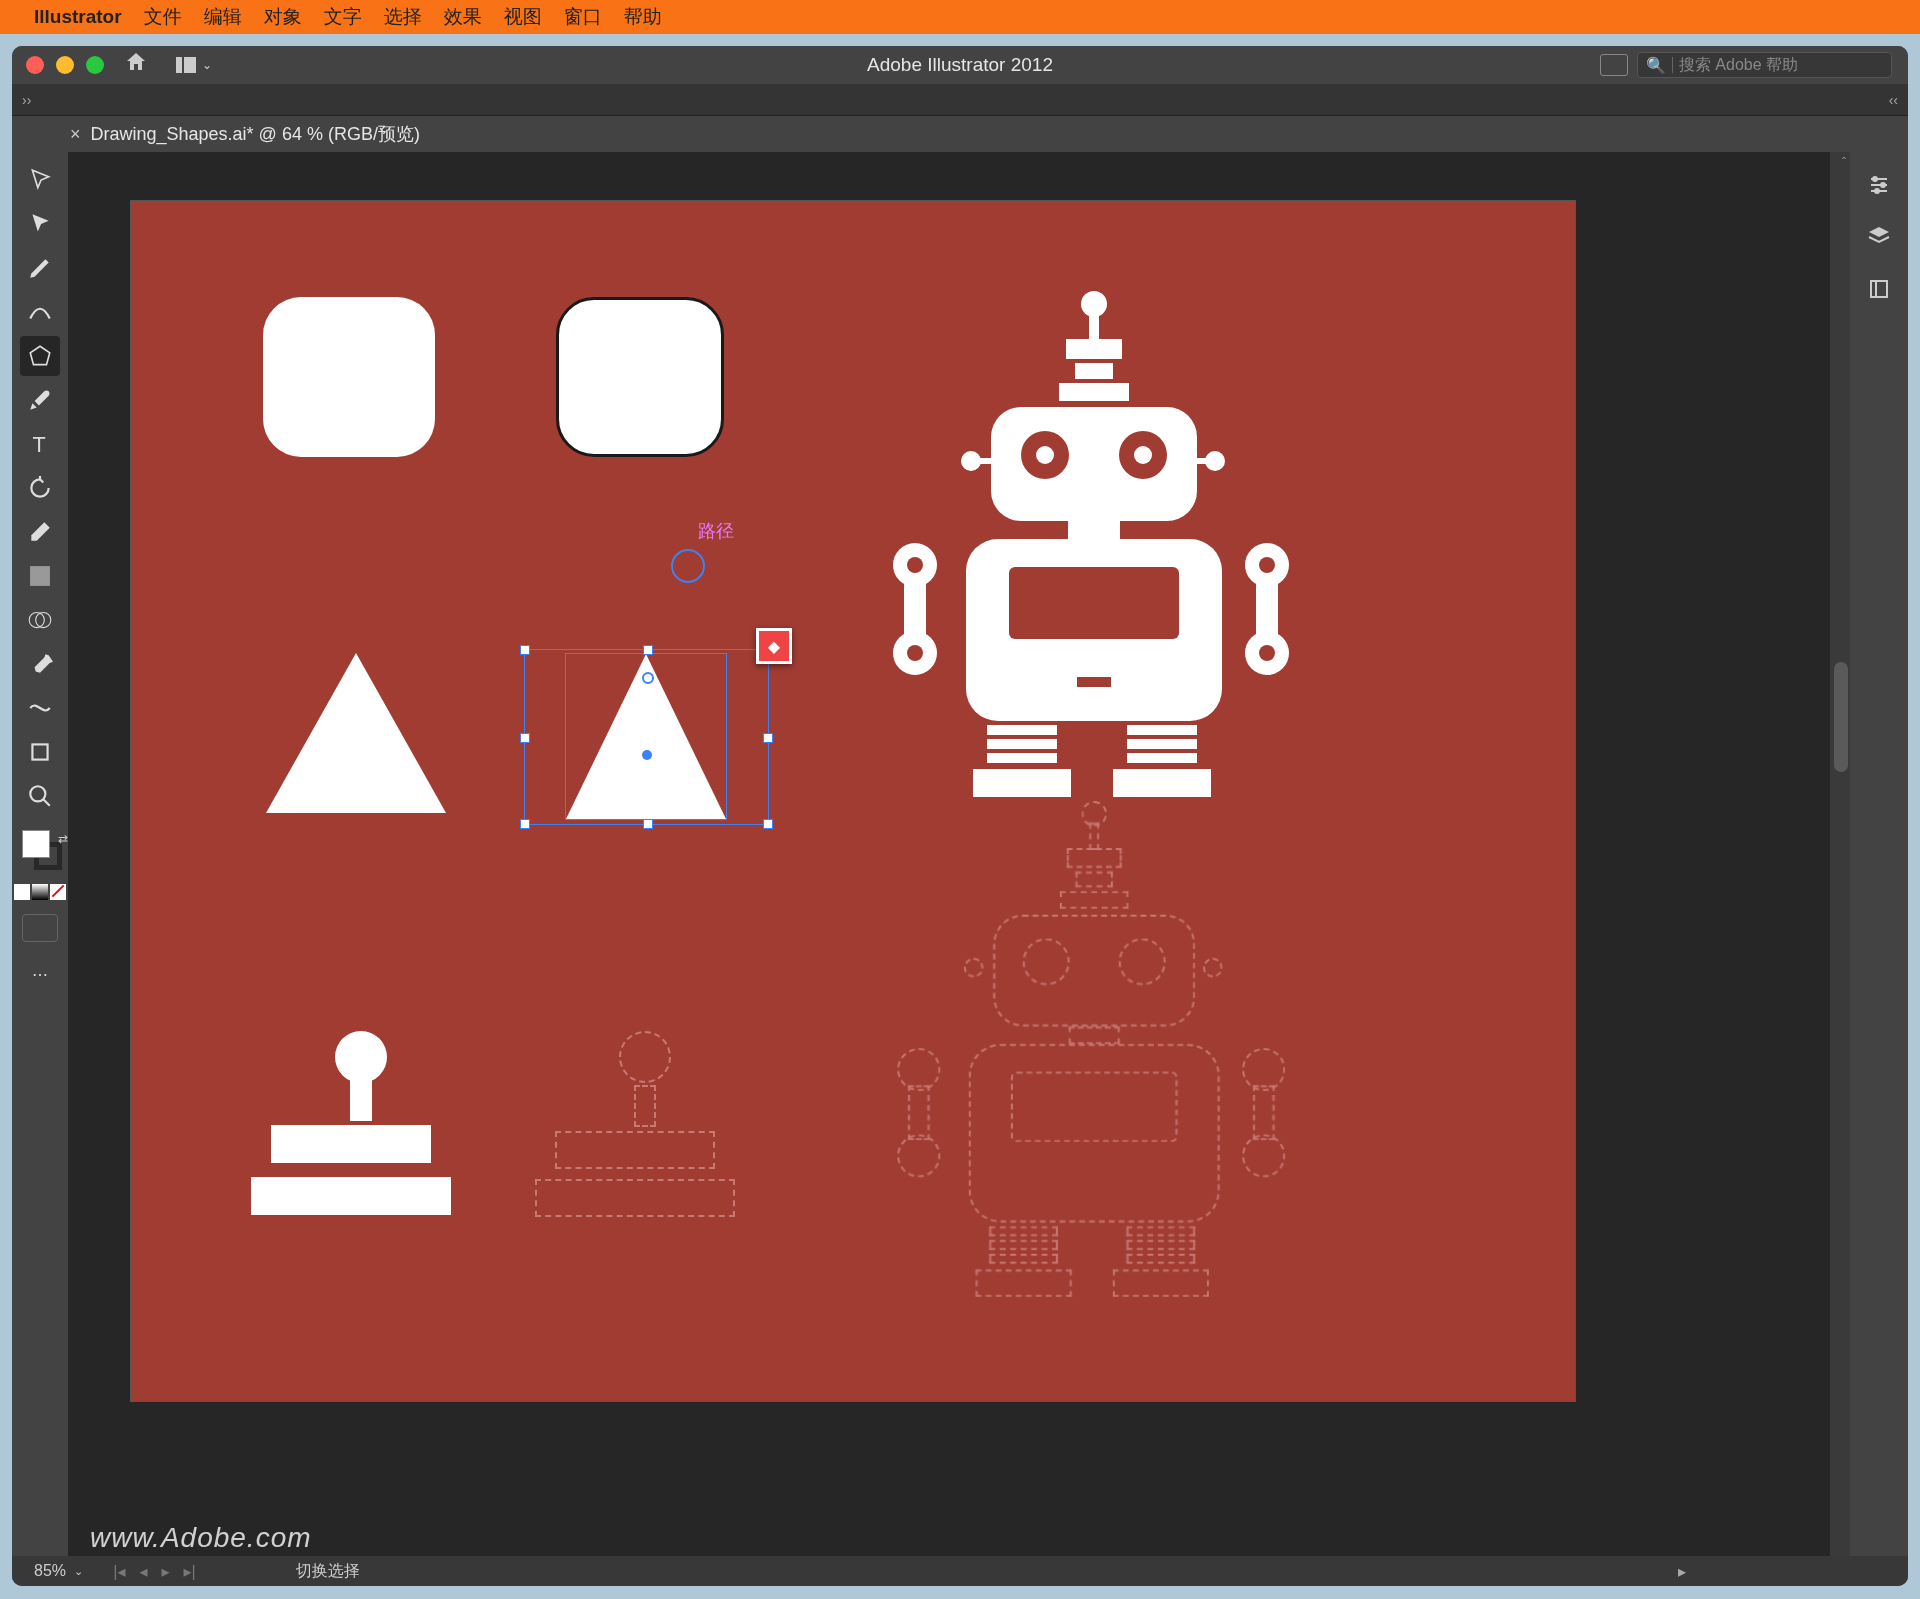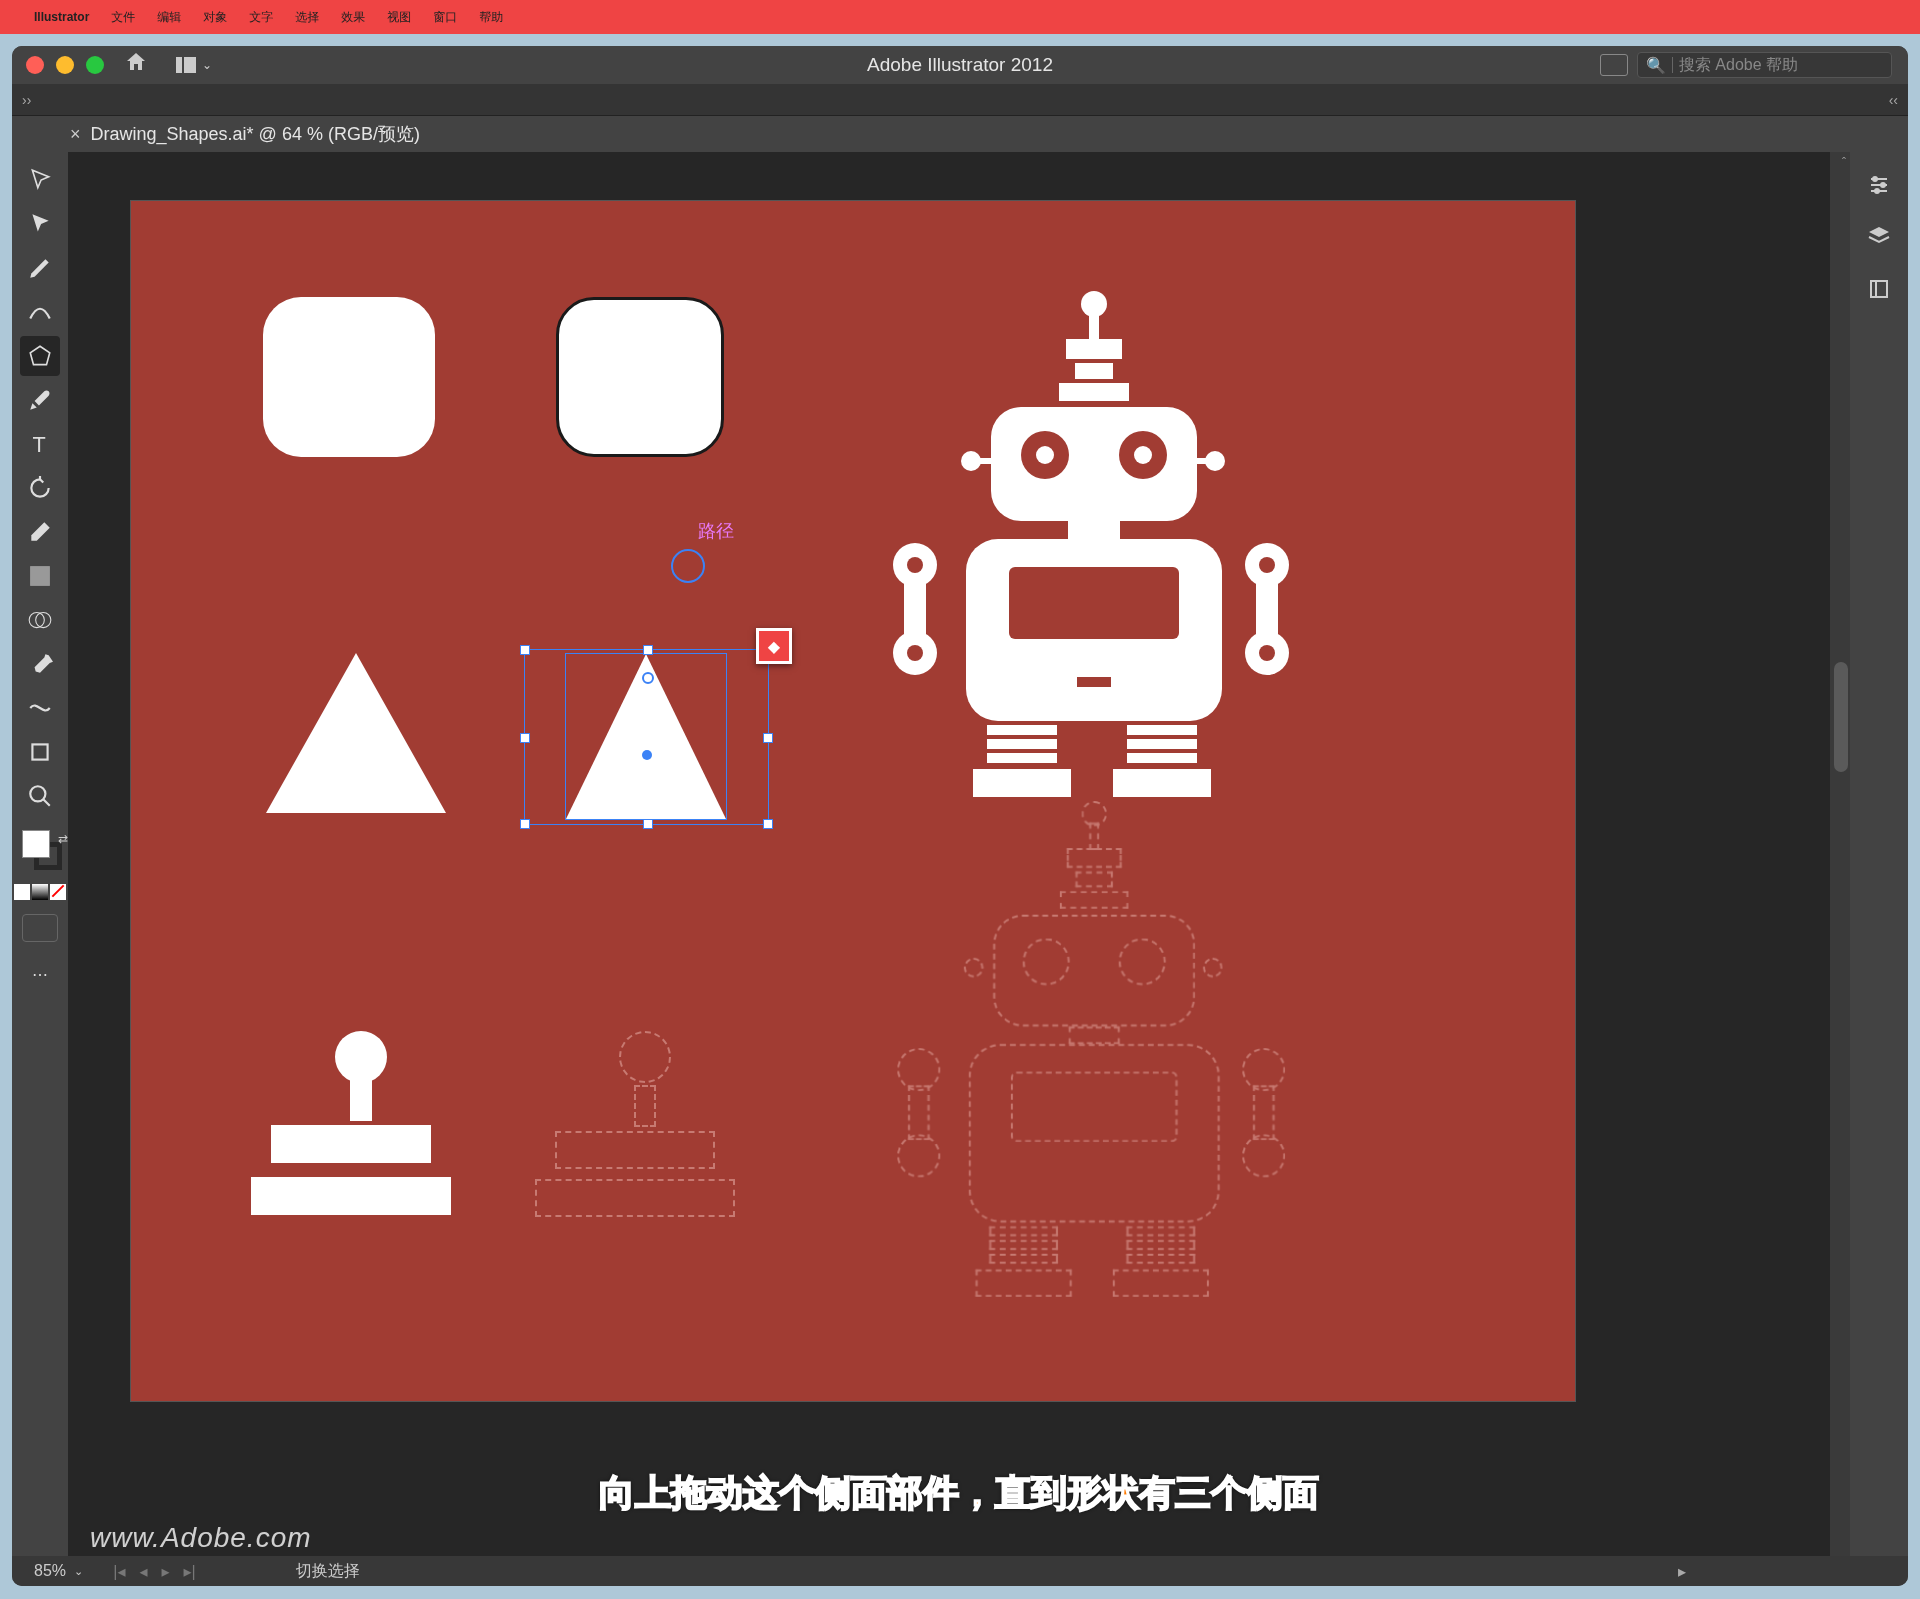--- a/index.html
+++ b/index.html
@@ -1,18 +1,18 @@
 <!DOCTYPE html>
 <html><head>
   <meta charset="utf-8">
   <style>
     * { margin: 0; padding: 0; box-sizing: border-box; font-family: -apple-system, sans-serif; }
     body { background: #aec8d8; width: 1920px; height: 1599px; overflow: hidden; }
     
-    .menubar { height: 34px; background: #ef4444; display: flex; align-items: center; padding: 0 12px; gap: 22px; font-size: 12px; color: #222; }
+    .menubar { height: 34px; background: #f97316; display: flex; align-items: center; padding: 0 12px; gap: 22px; font-size: 19px; color: #222; }
     .menubar .apple { font-size: 24px; }
     .menubar .appname { font-weight: bold; }
     
     .window-area { padding: 12px; }
     .app-window { background: #434343; height: 1540px; border-radius: 10px; position: relative; overflow: hidden; }
     
     .titlebar { height: 38px; display: flex; align-items: center; padding: 0 14px; background: #434343; position: relative; }
     .traffic { display: flex; gap: 12px; }
     .dot { width: 18px; height: 18px; border-radius: 50%; }
     .dot.red { background: #ff5f57; }
@@ -423,21 +423,20 @@
               <div class="leg-r3"></div>
               <div class="foot-r"></div>
         </div>
       </div>
 
       <div class="scrollbar-v">
         <span class="scroll-arrow-up">ˆ</span>
         <div class="scroll-thumb"></div>
       </div>
 
-      <div class="caption">向上拖动这个侧面部件，直到形状有三个侧面</div>
       <div class="watermark">www.Adobe.com</div>
     </div>
 
     <div class="right-panel">
       <div class="panel-icon">
             <svg viewBox="0 0 24 24" width="24" height="24" fill="none" stroke="#ccc" stroke-width="2">
               <line x1="4" y1="6" x2="20" y2="6"></line>
               <circle cx="8" cy="6" r="2"></circle>
               <line x1="4" y1="12" x2="20" y2="12"></line>
               <circle cx="16" cy="12" r="2"></circle>

